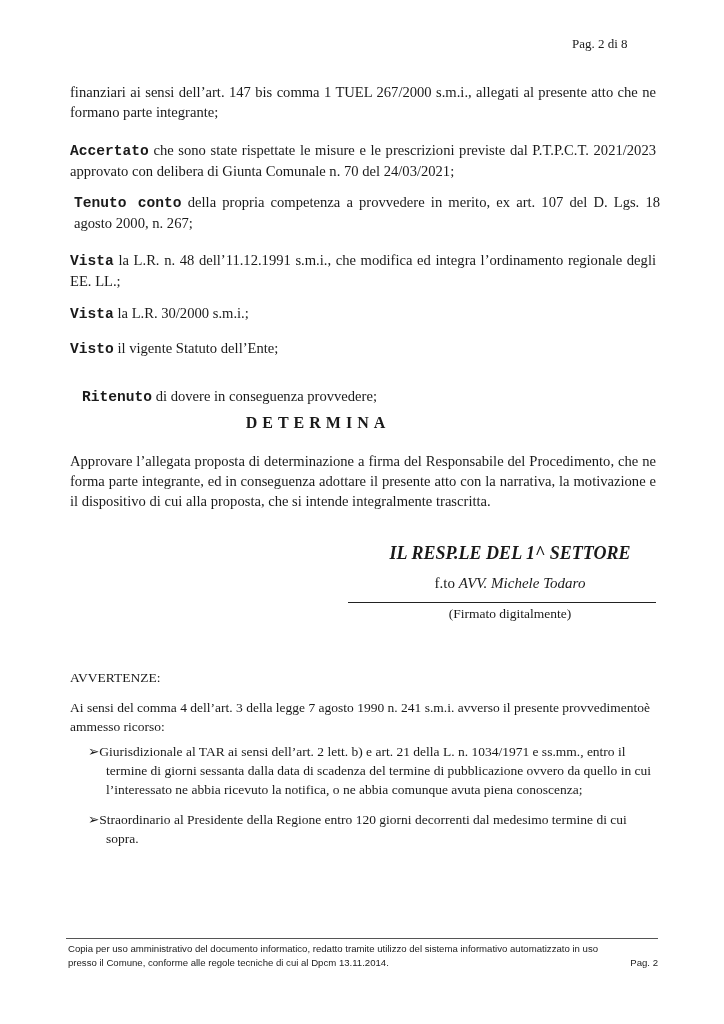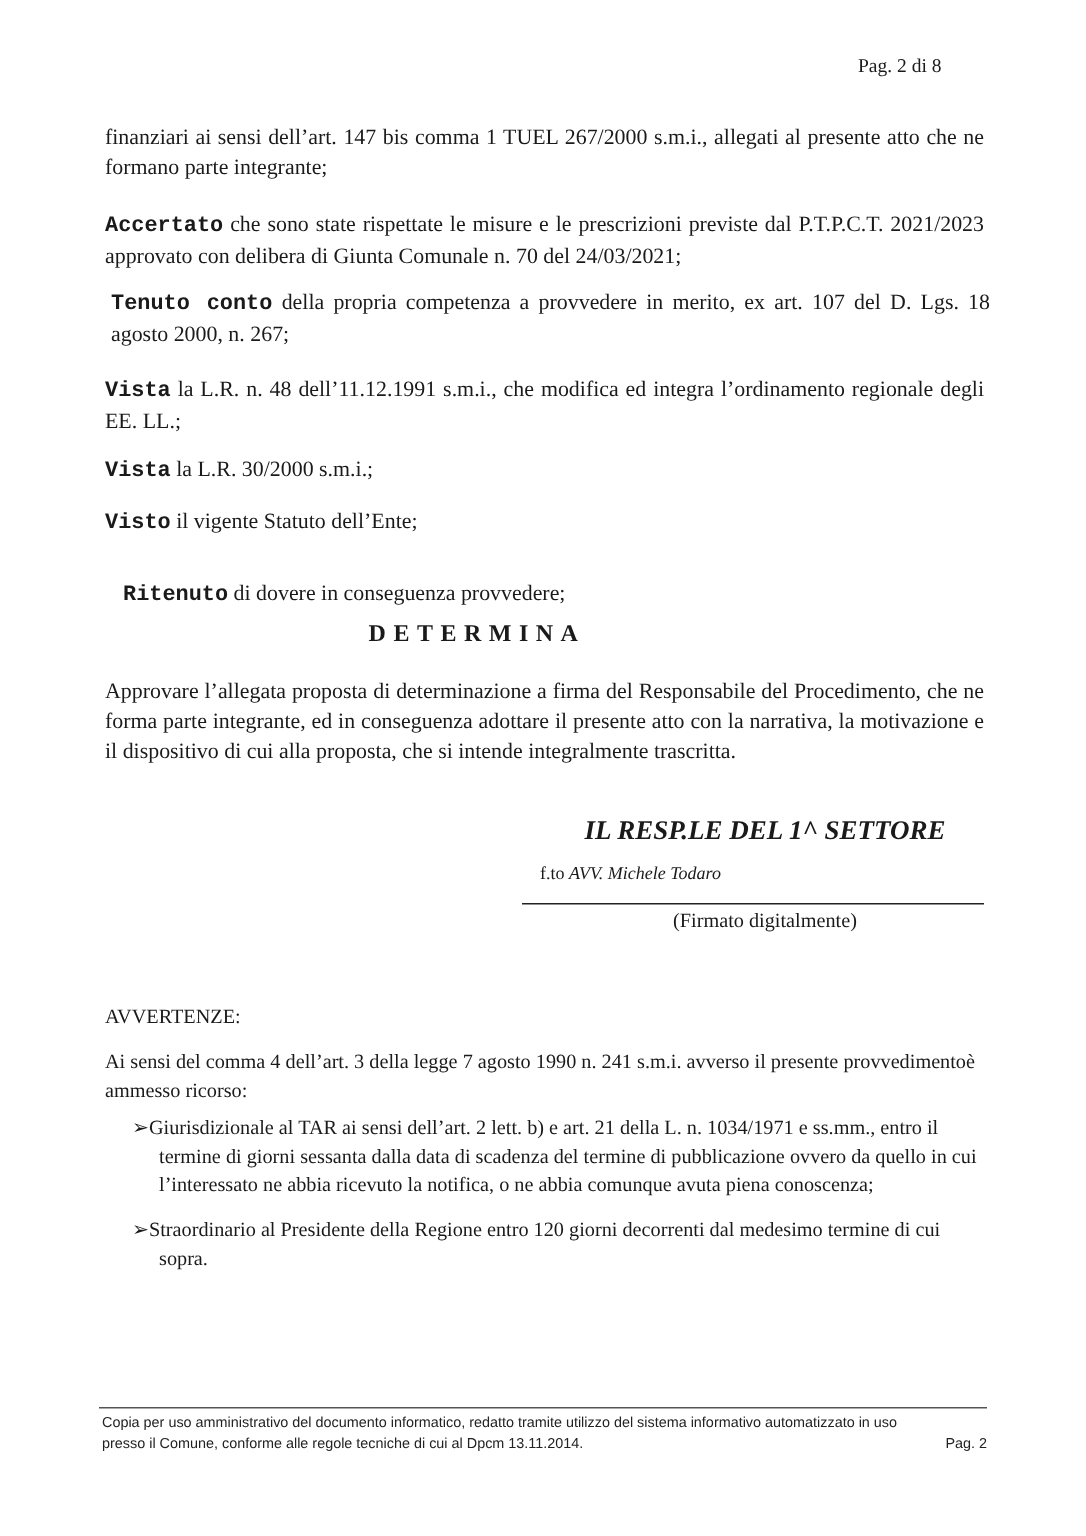--- a/index.html
+++ b/index.html
@@ -2,21 +2,21 @@
 <html><head>
 <meta charset="utf-8">
 <style>
   html, body { margin: 0; padding: 0; background: #ffffff; }
   body { width: 724px; height: 1024px; position: relative; overflow: hidden; font-family: "Liberation Serif", serif; color: #1a1a1a; }
   .page-num-top { position: absolute; top: 36px; left: 572px; font-size: 13px; }
   .para { position: absolute; left: 70px; width: 586px; font-size: 14.6px; line-height: 20px; text-align: justify; }
   b { font-weight: bold; font-family: Liberation Mono, monospace; }
   .det-title { position: absolute; left: 0; width: 636px; top: 414px; text-align: center; font-weight: bold; font-size: 16px; letter-spacing: 5px; }
   .sig-role { position: absolute; left: 360px; width: 300px; top: 543px; text-align: center; font-style: italic; font-weight: bold; font-size: 18px; }
-  .sig-name { position: absolute; left: 360px; width: 300px; top: 575px; font-size: 12px; }
+  .sig-name { position: absolute; left: 360px; width: 300px; top: 575px; text-align: center; font-size: 15px; }
   .sig-name i { font-style: italic; }
   .sig-line { position: absolute; left: 348px; width: 308px; top: 602px; border-top: 1px solid #222; }
   .sig-dig { position: absolute; left: 360px; width: 300px; top: 606px; text-align: center; font-size: 13.5px; }
   .avv-title { position: absolute; left: 70px; top: 670px; font-size: 13.5px; }
   .avv-intro { position: absolute; left: 70px; width: 590px; top: 698px; font-size: 13.5px; line-height: 19px; }
   .bullet { position: absolute; left: 88px; width: 574px; font-size: 13.5px; line-height: 19px; padding-left: 0; }
   .bullet .indent { display: block; padding-left: 18px; }
   .footer-line { position: absolute; left: 66px; width: 592px; top: 938px; border-top: 1px solid #555; }
   .footer { position: absolute; left: 68px; width: 590px; top: 942px; font-family: "Liberation Sans", sans-serif; font-size: 9.6px; line-height: 14px; color: #222; }
   .footer .row { display: flex; justify-content: space-between; text-align: center; }

